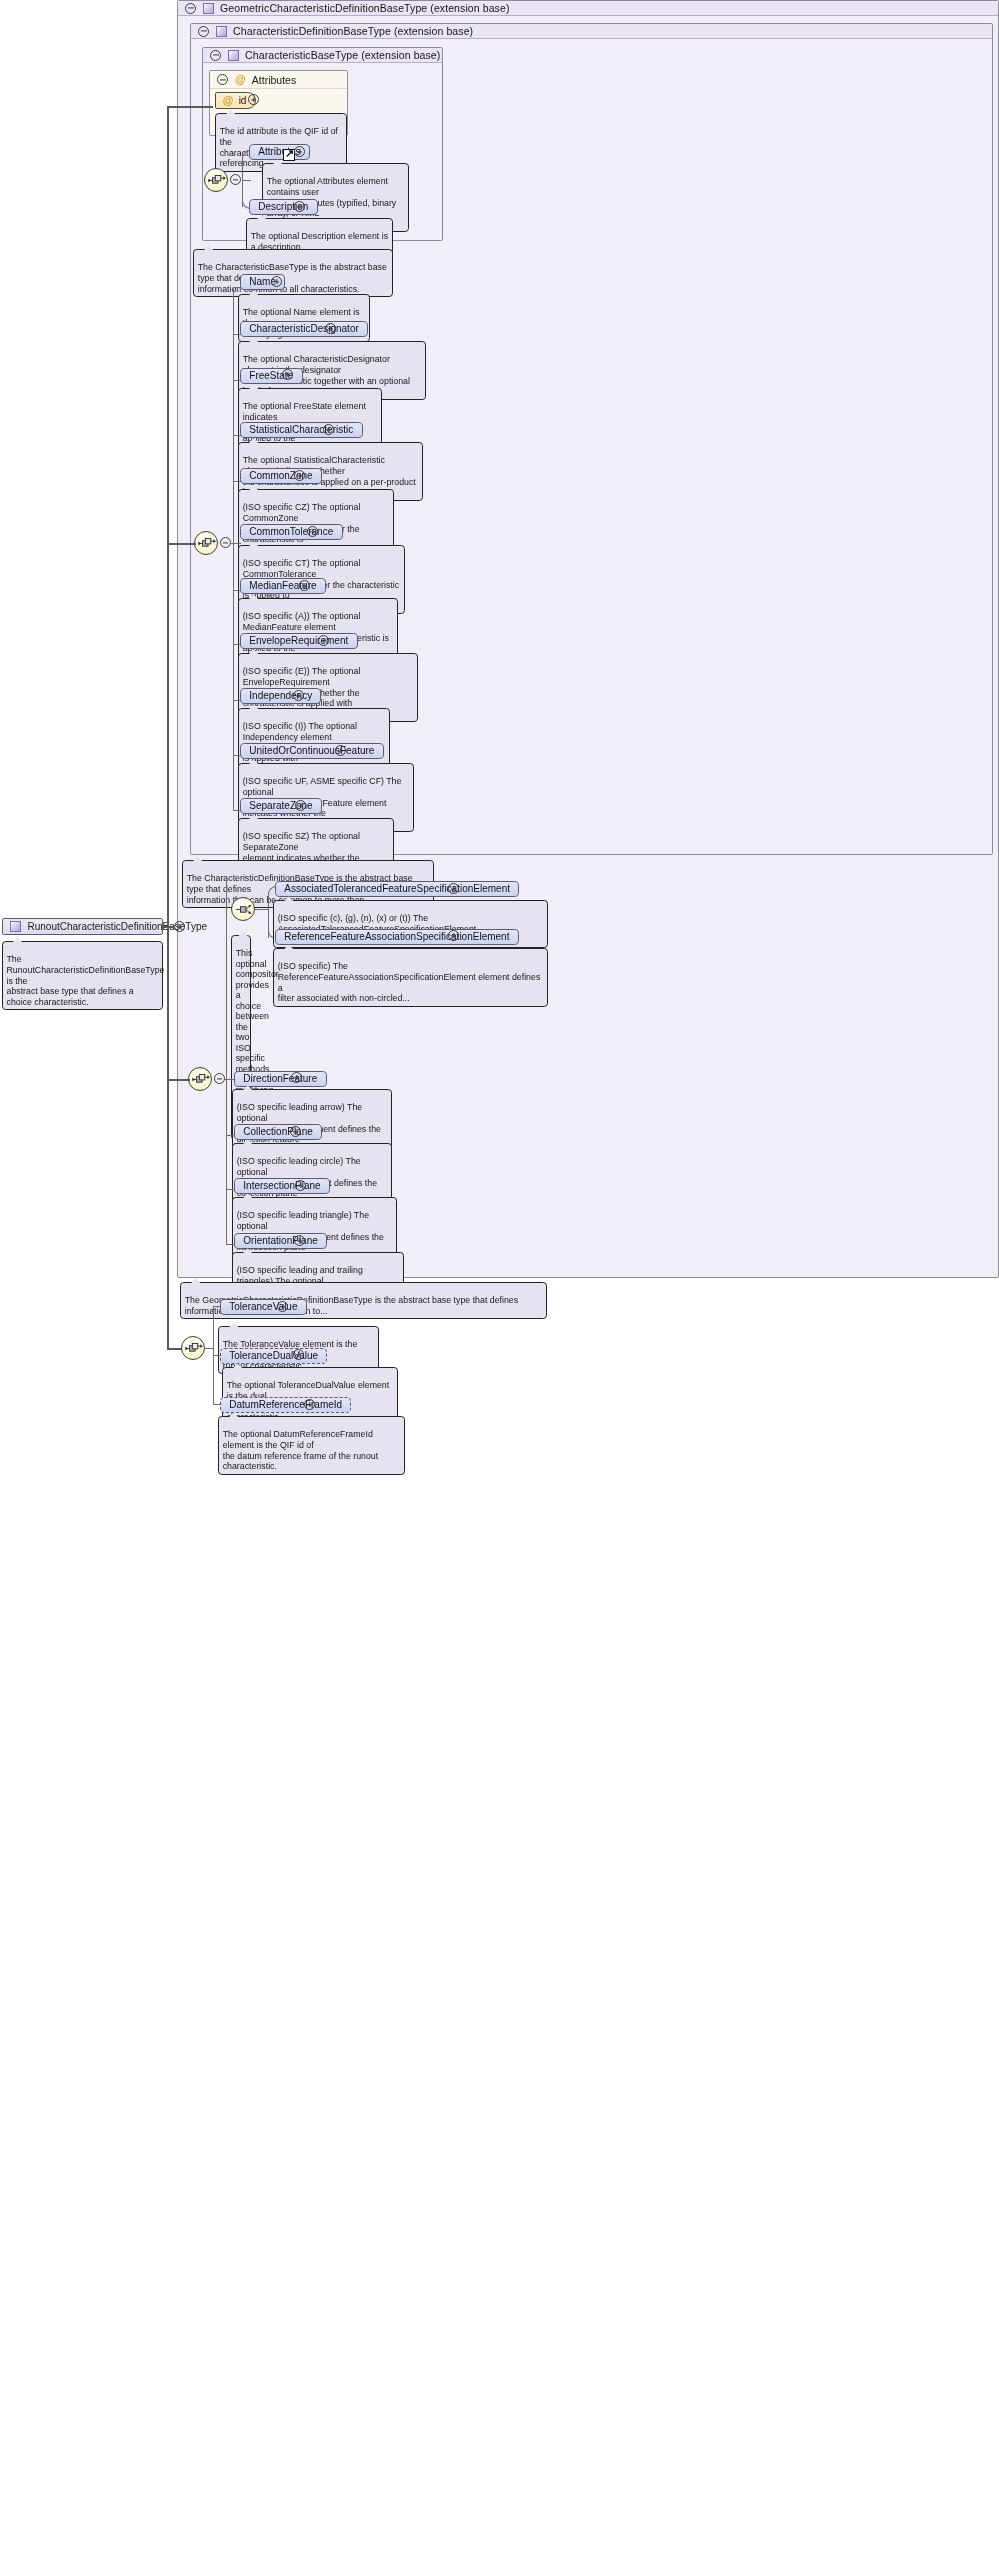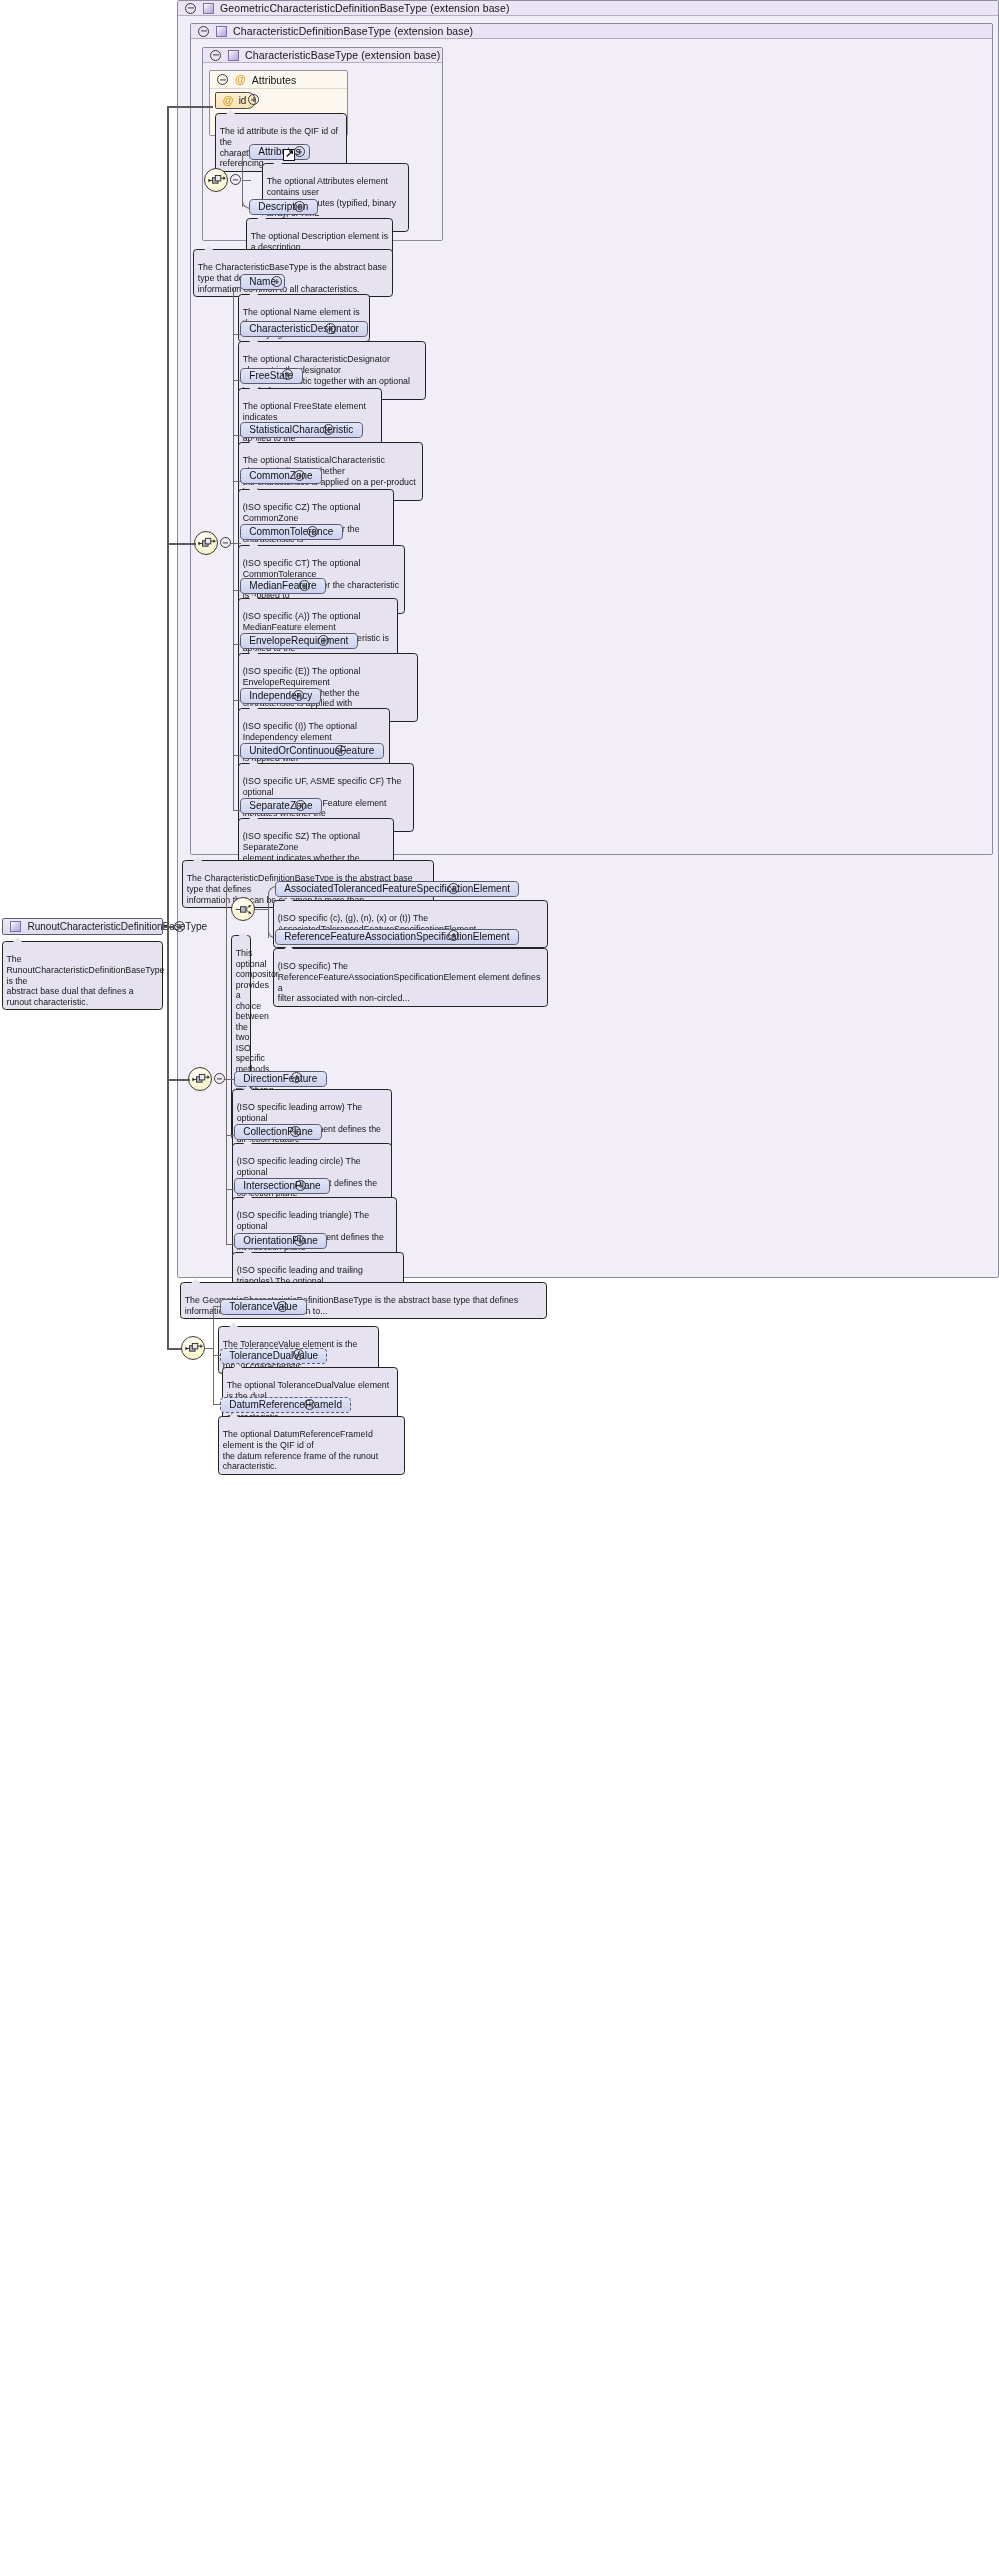--- a/index.html
+++ b/index.html
@@ -508,21 +508,21 @@
 <div class="anno" style="left:180px; top:1282px; width:367px;">
   <span class="tail"></span><span>The GeometricCharacteristicDefinitionBaseType is the abstract base type that defines information that can be common to...</span>
 </div>
 
 <div class="rootbox" style="left:1.8px; top:918px; width:161px;">
   <span class="cticon"></span>
   <span>RunoutCharacteristicDefinitionBaseType</span>
 </div>
 <div class="anno" style="left:1.8px; top:941px; width:161px;">
   <span class="tail"></span><span>The RunoutCharacteristicDefinitionBaseType is the
-abstract base dual that defines a runout characteristic.</span>
+abstract base type that defines a choice characteristic.</span>
 </div>
 
 <div class="hline thick" style="left:163px; top:926px; width:11px;"></div>
 <div class="pcirc" style="left:174px; top:921px;"></div>
 
 <div class="vline thick" style="left:167px; top:106px; height:1242px;"></div>
 <div class="hline thick" style="left:167px; top:106px; width:46px;"></div>
 <div class="hline thick" style="left:167px; top:543px; width:29px;"></div>
 <div class="hline thick" style="left:167px; top:1079px; width:23px;"></div>
 <div class="hline thick" style="left:167px; top:1348px; width:23px;"></div>

